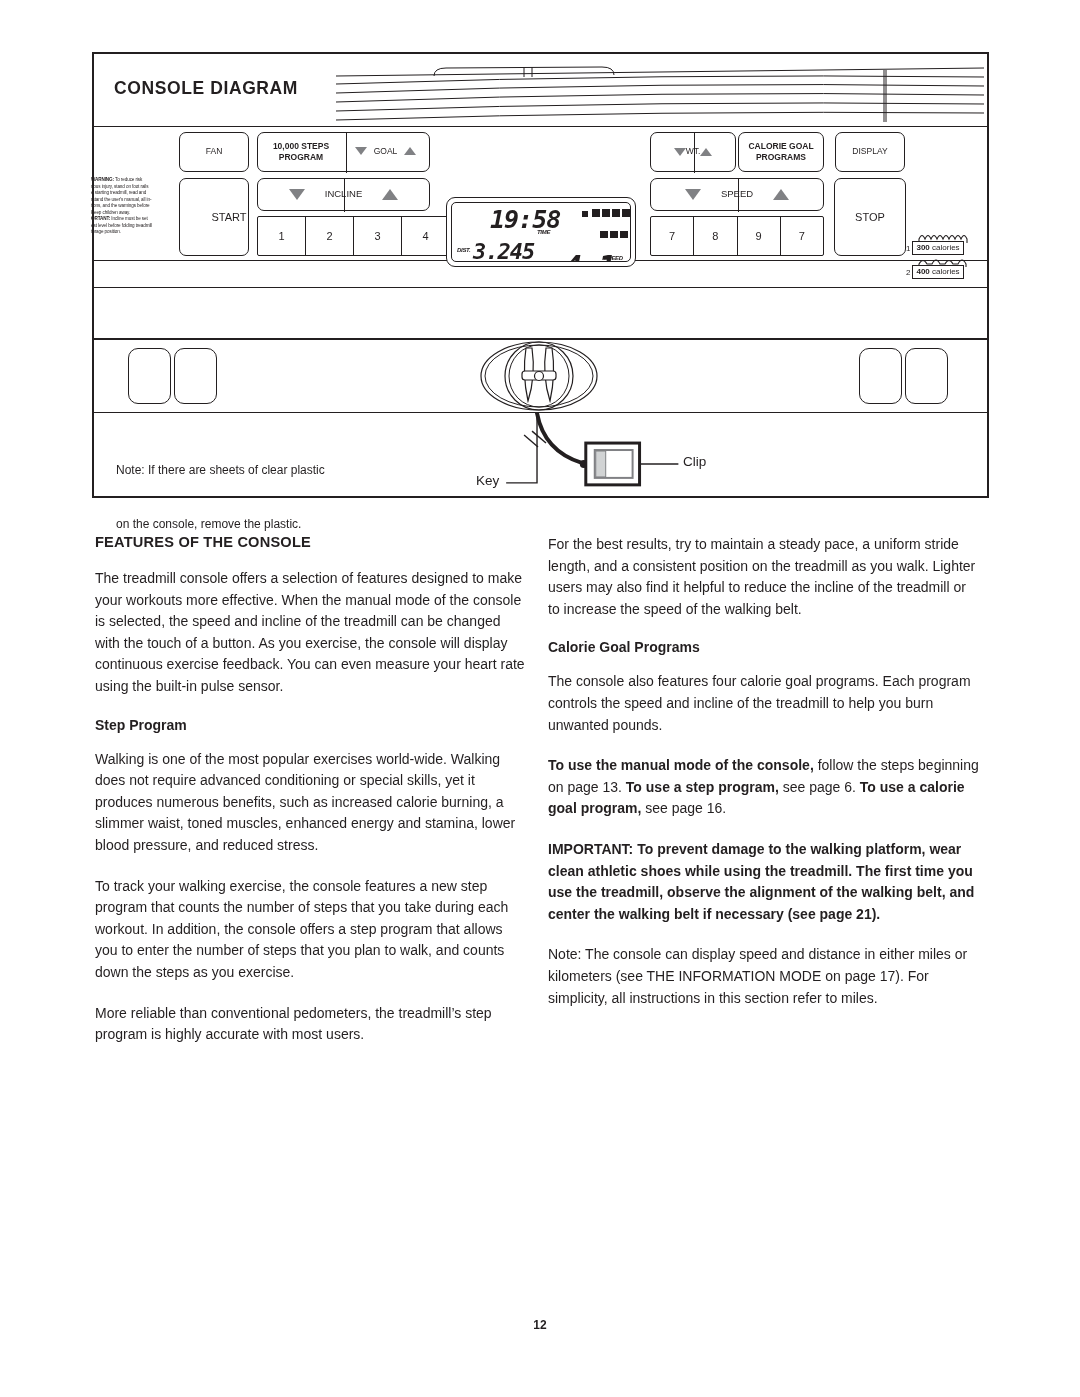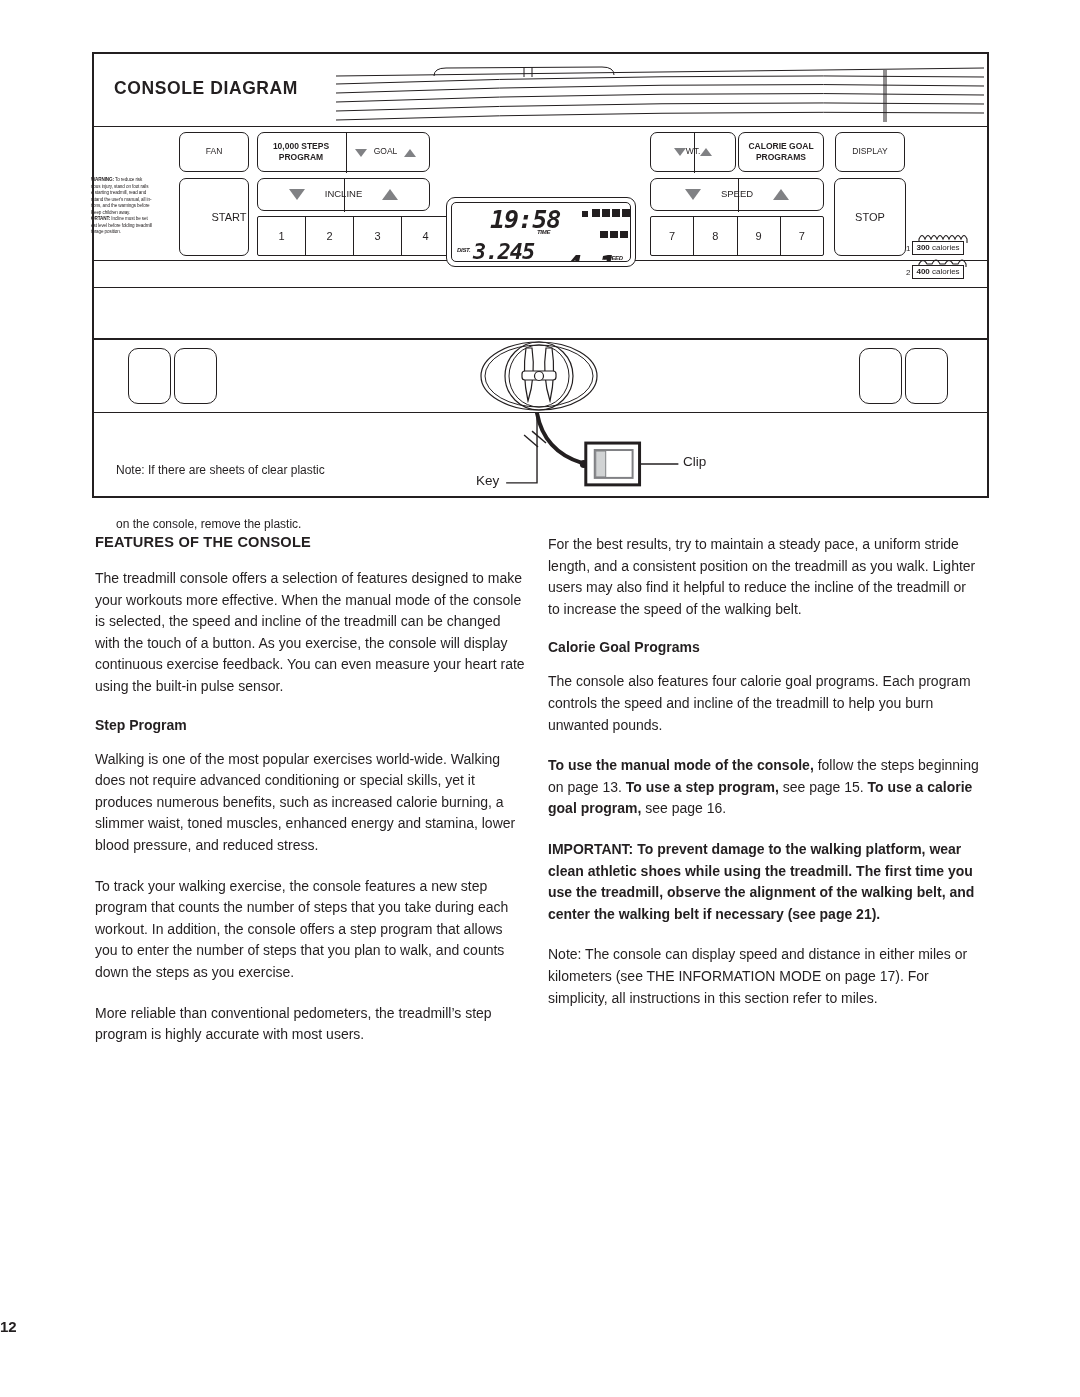--- a/index.html
+++ b/index.html
@@ -181,21 +181,22 @@
     line-height: 21.6px;
     text-align: left;
   }
   .col p.bold { font-weight: bold; }
   .col p b { font-weight: bold; }
 
   #page-number {
     position: absolute;
     left: 0; top: 1318px;
     width: 1080px;
-    font-size: 15px;
+    text-align: center;
+    font-size: 12px;
     font-weight: bold;
   }
 </style>
 </head>
 <body>
 
 <div id="diagram-frame">
 
   <div id="diagram-title">CONSOLE DIAGRAM</div>
 
@@ -234,21 +235,21 @@
     <div class="key" style="left:85px; top:51px; width:70px; height:78px;padding-left:30px;">
       <span style="font-size:11px">START</span>
     </div>
 
     <div class="key" style="left:163px; top:5px; width:173px; height:40px; justify-content:flex-start;">
       <div style="width:86px; text-align:center; font-weight:bold; line-height:1.25;">
         <span>10,000 STEPS</span><br>
         <span>PROGRAM</span>
       </div>
       <div class="divider-v" style="left:88px; top:0; height:40px;"></div>
-      <div style="width:83px; display:flex; align-items:flex-end; justify-content:center; gap:7px;">
+      <div style="width:83px; display:flex; align-items:flex-start; justify-content:center; gap:7px;">
         <span class="tri sm dn"></span>
         <span>GOAL</span>
         <span class="tri sm up"></span>
       </div>
     </div>
 
     <div class="key" style="left:163px; top:51px; width:173px; height:33px;">
       <div style="display:flex; align-items:center; justify-content:center; gap:20px; width:100%;">
         <span class="tri dn"></span>
         <span style="font-size:9.5px">INCLINE</span>
@@ -421,18 +422,18 @@
   <h3>Step Program</h3>
   <p>Walking is one of the most popular exercises world-wide. Walking does not require advanced conditioning or special skills, yet it produces numerous benefits, such as increased calorie burning, a slimmer waist, toned muscles, enhanced energy and stamina, lower blood pressure, and reduced stress.</p>
   <p>To track your walking exercise, the console features a new step program that counts the number of steps that you take during each workout. In addition, the console offers a step program that allows you to enter the number of steps that you plan to walk, and counts down the steps as you exercise.</p>
   <p>More reliable than conventional pedometers, the treadmill’s step program is highly accurate with most users.</p>
 </div>
 
 <div class="col" id="col-right">
   <p>For the best results, try to maintain a steady pace, a uniform stride length, and a consistent position on the treadmill as you walk. Lighter users may also find it helpful to reduce the incline of the treadmill or to increase the speed of the walking belt.</p>
   <h3>Calorie Goal Programs</h3>
   <p>The console also features four calorie goal programs. Each program controls the speed and incline of the treadmill to help you burn unwanted pounds.</p>
-  <p><b>To use the manual mode of the console,</b><span> follow the steps beginning on page 13. </span><b>To use a step program,</b><span> see page 15. </span><b>To use a calorie goal program,</b><span> see page 16.</span></p>
+  <p><b>To use the manual mode of the console,</b><span> follow the steps beginning on page 13. </span><b>To use a step program,</b><span> see page 6. </span><b>To use a calorie goal program,</b><span> see page 16.</span></p>
   <p class="bold">IMPORTANT: To prevent damage to the walking platform, wear clean athletic shoes while using the treadmill. The first time you use the treadmill, observe the alignment of the walking belt, and center the walking belt if necessary (see page 21).</p>
   <p>Note: The console can display speed and distance in either miles or kilometers (see THE INFORMATION MODE on page 17). For simplicity, all instructions in this section refer to miles.</p>
 </div>
 
 <div id="page-number">12</div>
 
 </body></html>

